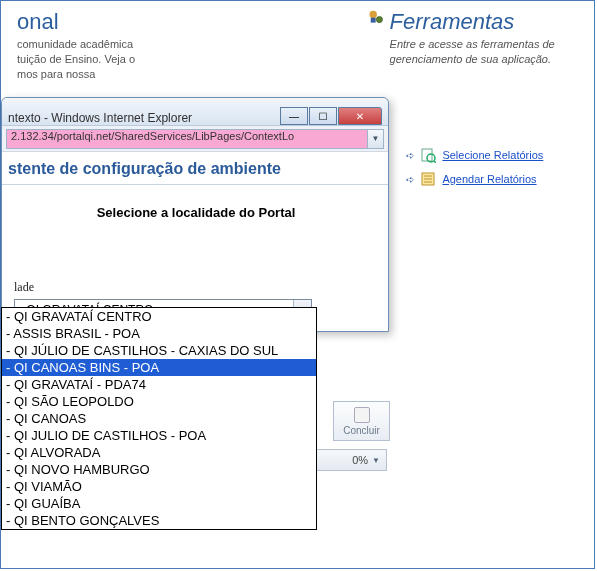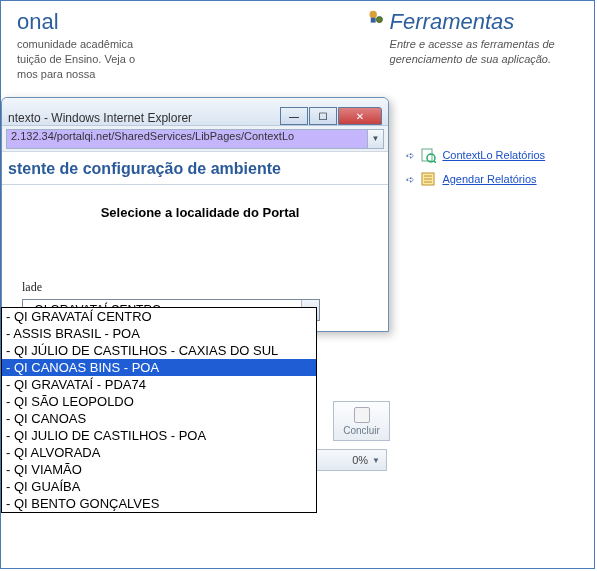--- a/index.html
+++ b/index.html
@@ -130,21 +130,21 @@
       background: #eef2f7;
       border-bottom: 1px solid #cfd8e3;
       display: flex;
       align-items: center;
       padding: 0 4px;
     }
     .url-field {
       flex: 1;
       height: 20px;
       border: 1px solid #9fb3cb;
-      background: #c4b5fd;
+      background: #f9a8d4;
       font-size: 11px;
       padding: 0 4px;
       color: #333;
       white-space: nowrap;
       overflow: hidden;
     }
     .url-drop {
       width: 16px;
       height: 20px;
       border: 1px solid #9fb3cb;
@@ -160,21 +160,21 @@
     .content-header {
       padding: 8px 18px 6px 6px;
       border-bottom: 1px solid #c9d4e2;
     }
     .content-header-title {
       font-size: 16px;
       font-weight: bold;
       color: #2a5a9a;
     }
     .content-body {
-      padding: 20px 10px 10px 20px;
+      padding: 20px 10px 10px 12px;
     }
     .body-title {
       font-size: 13px;
       font-weight: bold;
       color: #000;
       text-align: center;
       margin-bottom: 60px;
     }
     .field-label {
       font-size: 12px;
@@ -311,21 +311,21 @@
   <div class="tool-links">
     <div class="tool-link-row">
       <span class="tool-arrow">➪</span>
       <span class="tool-icon">
         <svg viewBox="0 0 16 16">
             <rect x="2" y="2" width="10" height="12" fill="#fff" stroke="#6a8"></rect>
             <circle cx="11" cy="11" r="4" fill="none" stroke="#2a6" stroke-width="1.5"></circle>
             <line x1="14" y1="14" x2="16" y2="16" stroke="#2a6" stroke-width="1.5"></line>
           </svg>
       </span>
-      <a class="tool-link">ContextLo Relatórios</a>
+      <a class="tool-link">Selecione Relatórios</a>
     </div>
     <div class="tool-link-row">
       <span class="tool-arrow">➪</span>
       <span class="tool-icon">
         <svg viewBox="0 0 16 16">
             <rect x="2" y="2" width="12" height="12" fill="#ffe9a0" stroke="#b89030"></rect>
             <line x1="4" y1="5" x2="12" y2="5" stroke="#b89030"></line>
             <line x1="4" y1="8" x2="12" y2="8" stroke="#b89030"></line>
             <line x1="4" y1="11" x2="12" y2="11" stroke="#b89030"></line>
           </svg>
@@ -375,18 +375,19 @@
   <div class="dropdown-list" id="dd-list">
       <div class="dropdown-item">- QI GRAVATAÍ CENTRO</div>
       <div class="dropdown-item">- ASSIS BRASIL - POA</div>
       <div class="dropdown-item">- QI JÚLIO DE CASTILHOS - CAXIAS DO SUL</div>
       <div class="dropdown-item selected">- QI CANOAS BINS - POA</div>
       <div class="dropdown-item">- QI GRAVATAÍ - PDA74</div>
       <div class="dropdown-item">- QI SÃO LEOPOLDO</div>
       <div class="dropdown-item">- QI CANOAS</div>
       <div class="dropdown-item">- QI JULIO DE CASTILHOS - POA</div>
       <div class="dropdown-item">- QI ALVORADA</div>
+      <div class="dropdown-item">- QI NOVO HAMBURGO</div>
       <div class="dropdown-item">- QI VIAMÃO</div>
       <div class="dropdown-item">- QI GUAÍBA</div>
       <div class="dropdown-item">- QI BENTO GONÇALVES</div>
     </div>
 
 </div>
 
 </body></html>

